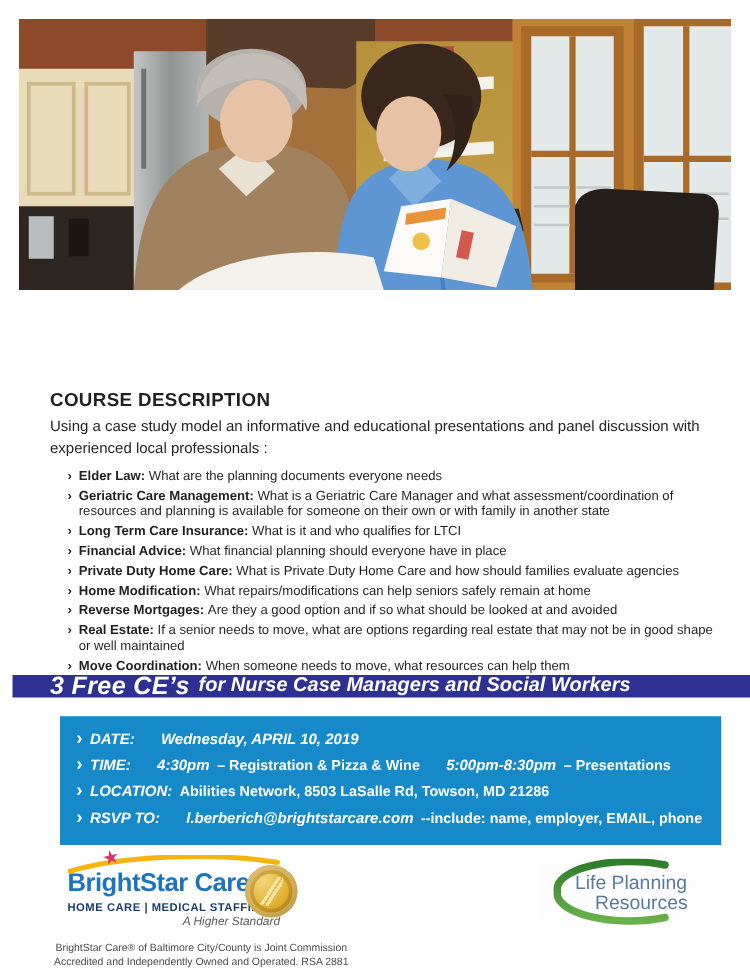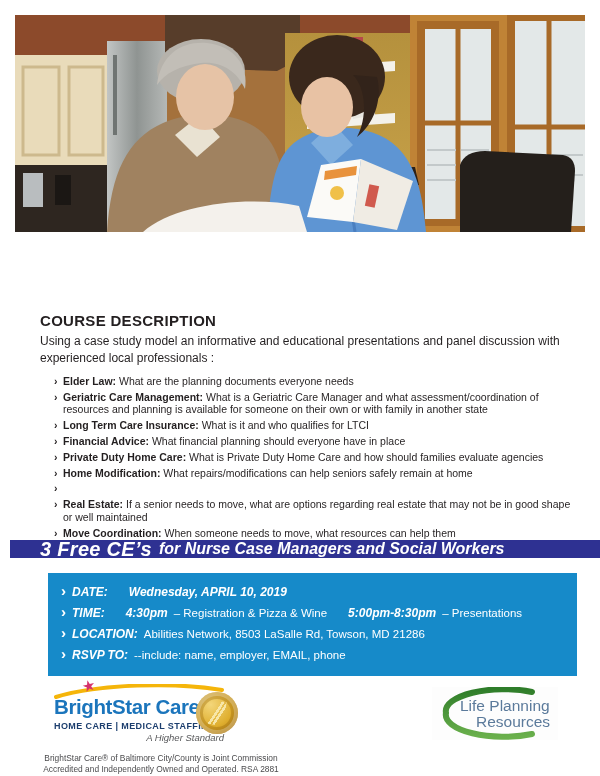--- a/index.html
+++ b/index.html
@@ -31,21 +31,21 @@
             display:flex; align-items:center; padding-left:30px; color:#ffffff; }
   .banner .big { font-size:20px; font-weight:bold; font-style:italic; letter-spacing:0.3px; }
   .banner .small { font-size:16px; font-weight:bold; font-style:italic; margin-left:7px; }
 
   
   .infobox { position:absolute; left:48px; top:573px; width:529px; height:103px; background:#168ac9;
              color:#ffffff; padding:9px 8px 0 13px; }
   .info-line { display:flex; align-items:baseline; margin-bottom:4px; white-space:nowrap; }
   .info-line .chev2 { font-weight:bold; font-size:15px; margin-right:6px; }
   .info-line .lg { font-size:12px; font-weight:bold;font-style:italic; }
-  .info-line .md { font-size:11.5px; font-weight:normal; margin-left:6px;text-align:center; }
+  .info-line .md { font-size:11.5px; font-weight:bold; margin-left:6px;text-align:center; }
   .info-line .gap { margin-left:21px; }
 
   
   .footer-left { position:absolute; left:36px; top:684px; width:255px; }
   .bs-logo { position:relative; width:170px; margin-left:18px; padding-top:11px; }
   .bs-swoosh { position:absolute; left:0; top:0; width:170px; height:15px; }
   .bs-star { position:absolute; left:28px; top:-7px; font-size:15px; color:#d6336c; transform:rotate(-14deg); }
   .bs-name { font-size:20.5px; font-weight:bold; color:#1b75bc; letter-spacing:-0.4px; white-space:nowrap; }
   .bs-name sup { font-size:8px; color:#1b75bc; }
   .bs-tag { font-size:9px; font-weight:bold; color:#1c3e6e; letter-spacing:0.4px; margin-top:2px; white-space:nowrap; }
@@ -191,20 +191,21 @@
         <div class="bullet">
           <span class="chev">›</span>
           <span><b>Private Duty Home Care: </b>What is Private Duty Home Care and how should families evaluate agencies</span>
         </div>
         <div class="bullet">
           <span class="chev">›</span>
           <span><b>Home Modification: </b>What repairs/modifications can help seniors  safely remain at home</span>
         </div>
         <div class="bullet">
           <span class="chev">›</span>
+          <span><b>Reverse Mortgages: </b>Are they a good option and if so what should be looked at and avoided</span>
         </div>
         <div class="bullet">
           <span class="chev">›</span>
           <span><b>Real Estate: </b>If a senior needs to move, what are options regarding real estate that may not be in good shape or well maintained</span>
         </div>
         <div class="bullet">
           <span class="chev">›</span>
           <span><b>Move Coordination: </b>When someone needs to move, what resources can help them</span>
         </div>
         <div class="bullet">
@@ -234,20 +235,21 @@
       <span class="md">– Presentations</span>
     </div>
     <div class="info-line">
       <span class="chev2">›</span>
       <span class="lg">LOCATION:</span>
       <span class="md">Abilities Network, 8503 LaSalle Rd, Towson, MD 21286</span>
     </div>
     <div class="info-line">
       <span class="chev2">›</span>
       <span class="lg">RSVP TO:</span>
+      <span class="lg gap">l.berberich@brightstarcare.com</span>
       <span class="md">--include:  name, employer, EMAIL, phone</span>
     </div>
   </div>
 
   <div class="footer-left">
     <div class="bs-logo">
       <svg class="bs-swoosh" viewBox="0 0 170 15">
         <path d="M2,13 C45,0 120,-2 168,6" fill="none" stroke="#f5b50a" stroke-width="4" stroke-linecap="round"></path>
       </svg>
       <span class="bs-star">★</span>

